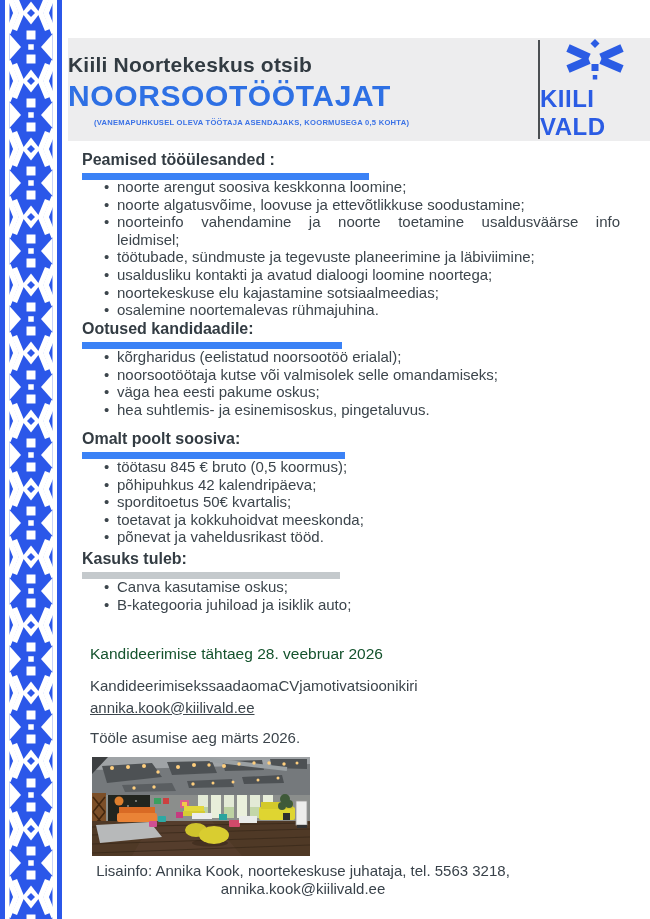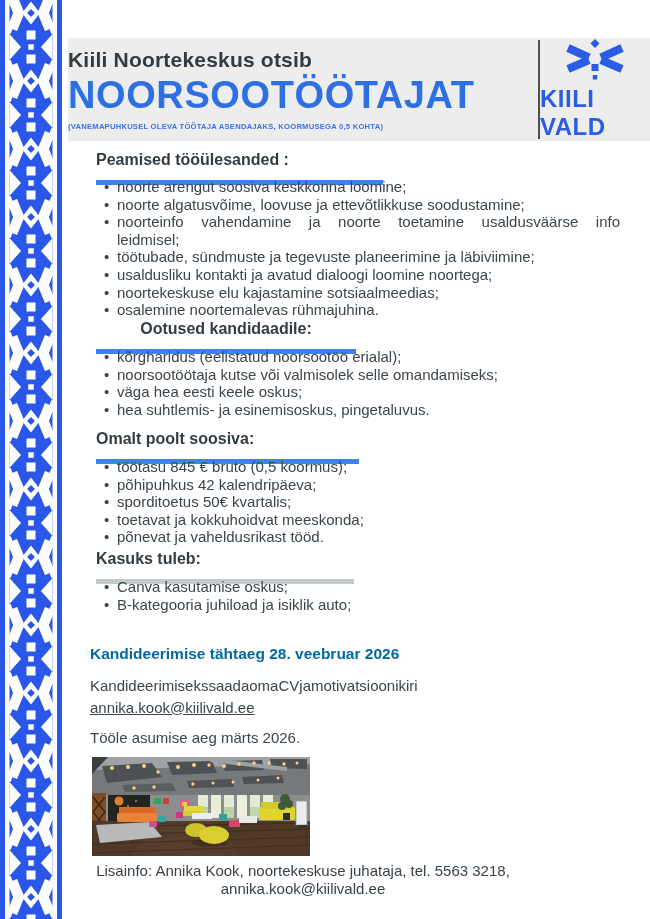--- a/index.html
+++ b/index.html
@@ -8,41 +8,41 @@
     font-family:"Liberation Sans","DejaVu Sans",sans-serif; color:#3c454c;
   }
   .band{position:absolute;left:0;top:0;width:62px;height:919px;}
   
   .header-box{
     position:absolute; left:68px; top:38px; width:582px; height:103px;
     background:#ededee; display:flex; align-items:center;
   }
   .header-left{width:470px; display:flex; flex-direction:column; align-items:flex-start; justify-content:center;}
   .pretitle{font-size:21px; font-weight:700; color:#323b42; letter-spacing:.2px;}
-  .title{font-size:38px; font-weight:800; color:#2e70e4; letter-spacing:.6px; margin-top:2px;}
-  .subtitle{font-size:7.6px; font-weight:700; color:#3b72e6; letter-spacing:.25px; margin-top:5px; white-space:nowrap;}
+  .title{font-size:30px; font-weight:800; color:#2e70e4; letter-spacing:.6px; margin-top:2px;}
+  .subtitle{font-size:7.6px; font-weight:700; color:#3b72e6; letter-spacing:.25px; margin-top:5px; white-space:nowrap;margin-left:26px;}
   .divider{width:2px; height:99px; background:#4b4f52; align-self:center;}
   .header-right{flex:1; display:flex; flex-direction:column; align-items:center; justify-content:center;}
   .logo-icon{width:62px; height:44px; margin-bottom:3px;}
   .logo-text{font-size:24px; font-weight:800; color:#2b5ce4; letter-spacing:.5px;}
   
   .sec-h{
-    position:absolute; left:96px; margin:0; font-size:16px; font-weight:700; color:#333c43;
-    padding-bottom:11px; border-bottom:5px solid #3b82f6;
-  }
-  .sec-h.w1{width:287px;} .sec-h.w2{width:260px;text-align:center;} .sec-h.w3{width:263px;}
+    position:absolute; left:82px; margin:0; font-size:16px; font-weight:700; color:#333c43;
+    padding-bottom:4px; border-bottom:7px solid #3b82f6;
+  }
+  .sec-h.w1{width:287px;} .sec-h.w2{width:260px;} .sec-h.w3{width:263px;}
   .sec-h.light{width:258px; border-bottom-color:#c4c9cc;}
   ul.list{
     position:absolute; left:90px; width:530px; margin:0; padding:0; list-style:none;
     font-size:15px; line-height:17.6px; color:#3c454c;
   }
   ul.list li{position:relative; padding-left:27px; text-align:justify;}
   ul.list li::before{content:"•"; position:absolute; left:14px; top:0;}
   .jfull{display:block; text-align:justify; text-align-last:justify;}
-  .deadline{position:absolute; left:90px; top:645px; font-size:15.5px; font-weight:700; color:#0369a1;}
+  .deadline{position:absolute; left:90px; top:645px; font-size:15.5px; font-weight:400; color:#14532d;}
   .apply{position:absolute; left:90px; top:677px; width:530px; font-size:15px; line-height:17.6px;}
   .apply-line1{display:flex; justify-content:flex-start;}
   .email{display:inline-block; margin-top:4px; color:#3c454c; text-decoration:underline; cursor:pointer;}
   .startdate{position:absolute; left:90px; top:729px; font-size:15px;}
   .photo{position:absolute; left:92px; top:757px; width:218px; height:99px;}
   .photo svg{display:block; width:218px; height:99px;}
   .footer{position:absolute; left:62px; top:862px; width:482px; text-align:center;
     font-size:15px; line-height:17.5px; color:#39424a;}
 </style>
 </head>
@@ -112,21 +112,21 @@
     <li>töötubade, sündmuste ja tegevuste planeerimine ja läbiviimine;</li>
     <li>usaldusliku kontakti ja avatud dialoogi loomine noortega;</li>
     <li>noortekeskuse elu kajastamine sotsiaalmeedias;</li>
     <li>osalemine noortemalevas rühmajuhina.</li>
   </ul>
 
   <h2 class="sec-h w2" style="top:320px">Ootused kandidaadile:</h2>
   <ul class="list" style="top:348px">
     <li>kõrgharidus (eelistatud noorsootöö erialal);</li>
     <li>noorsootöötaja kutse või valmisolek selle omandamiseks;</li>
-    <li>väga hea eesti keele oskus;</li>
+    <li>väga hea eesti pakume oskus;</li>
     <li>hea suhtlemis- ja esinemisoskus, pingetaluvus.</li>
   </ul>
 
   <h2 class="sec-h w3" style="top:430px">Omalt poolt soosiva:</h2>
   <ul class="list" style="top:458px">
     <li>töötasu 845 € bruto (0,5 koormus);</li>
     <li>põhipuhkus 42 kalendripäeva;</li>
     <li>sporditoetus 50€ kvartalis;</li>
     <li>toetavat ja kokkuhoidvat meeskonda;</li>
     <li>põnevat ja vaheldusrikast tööd.</li>

